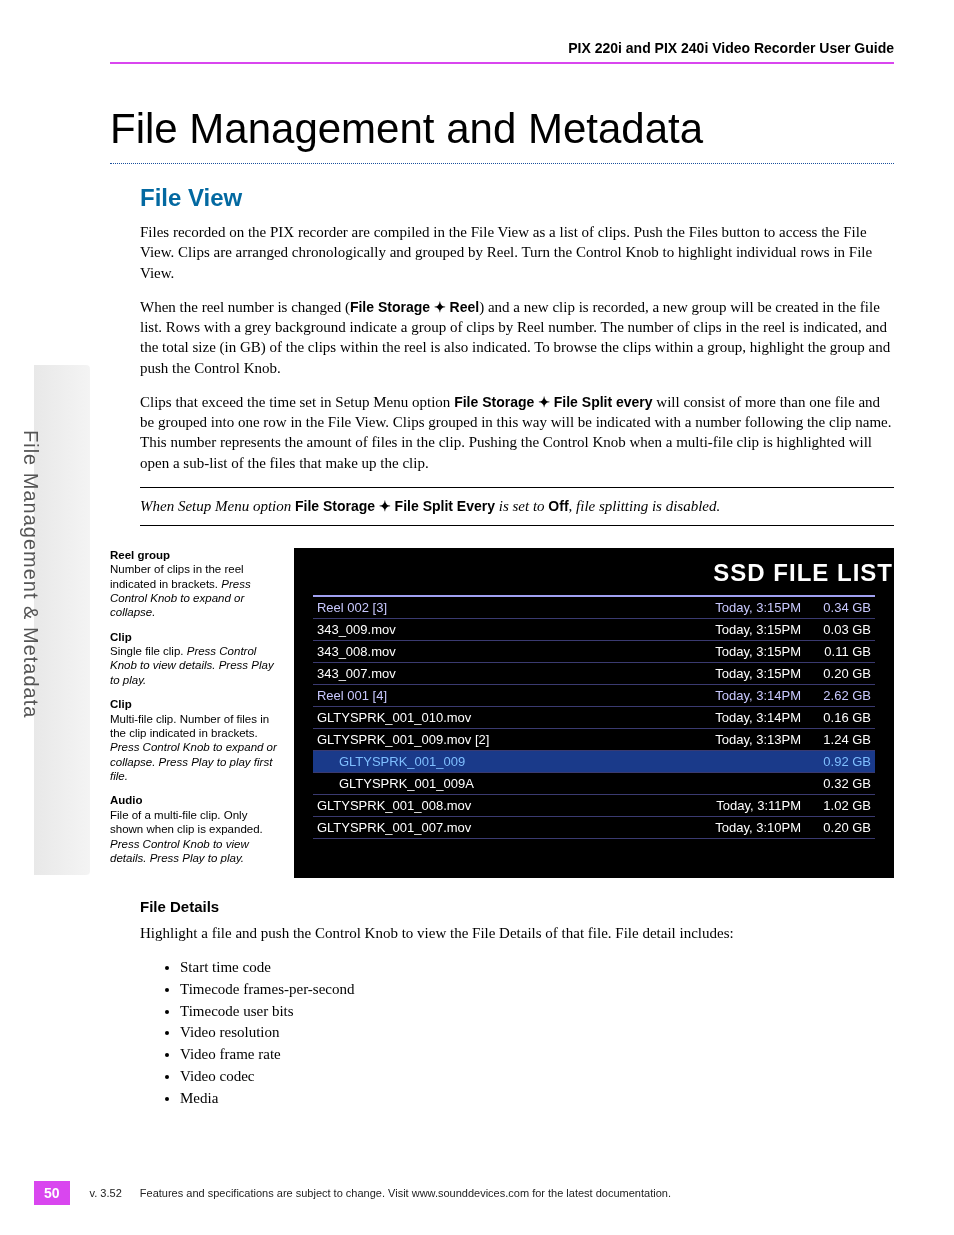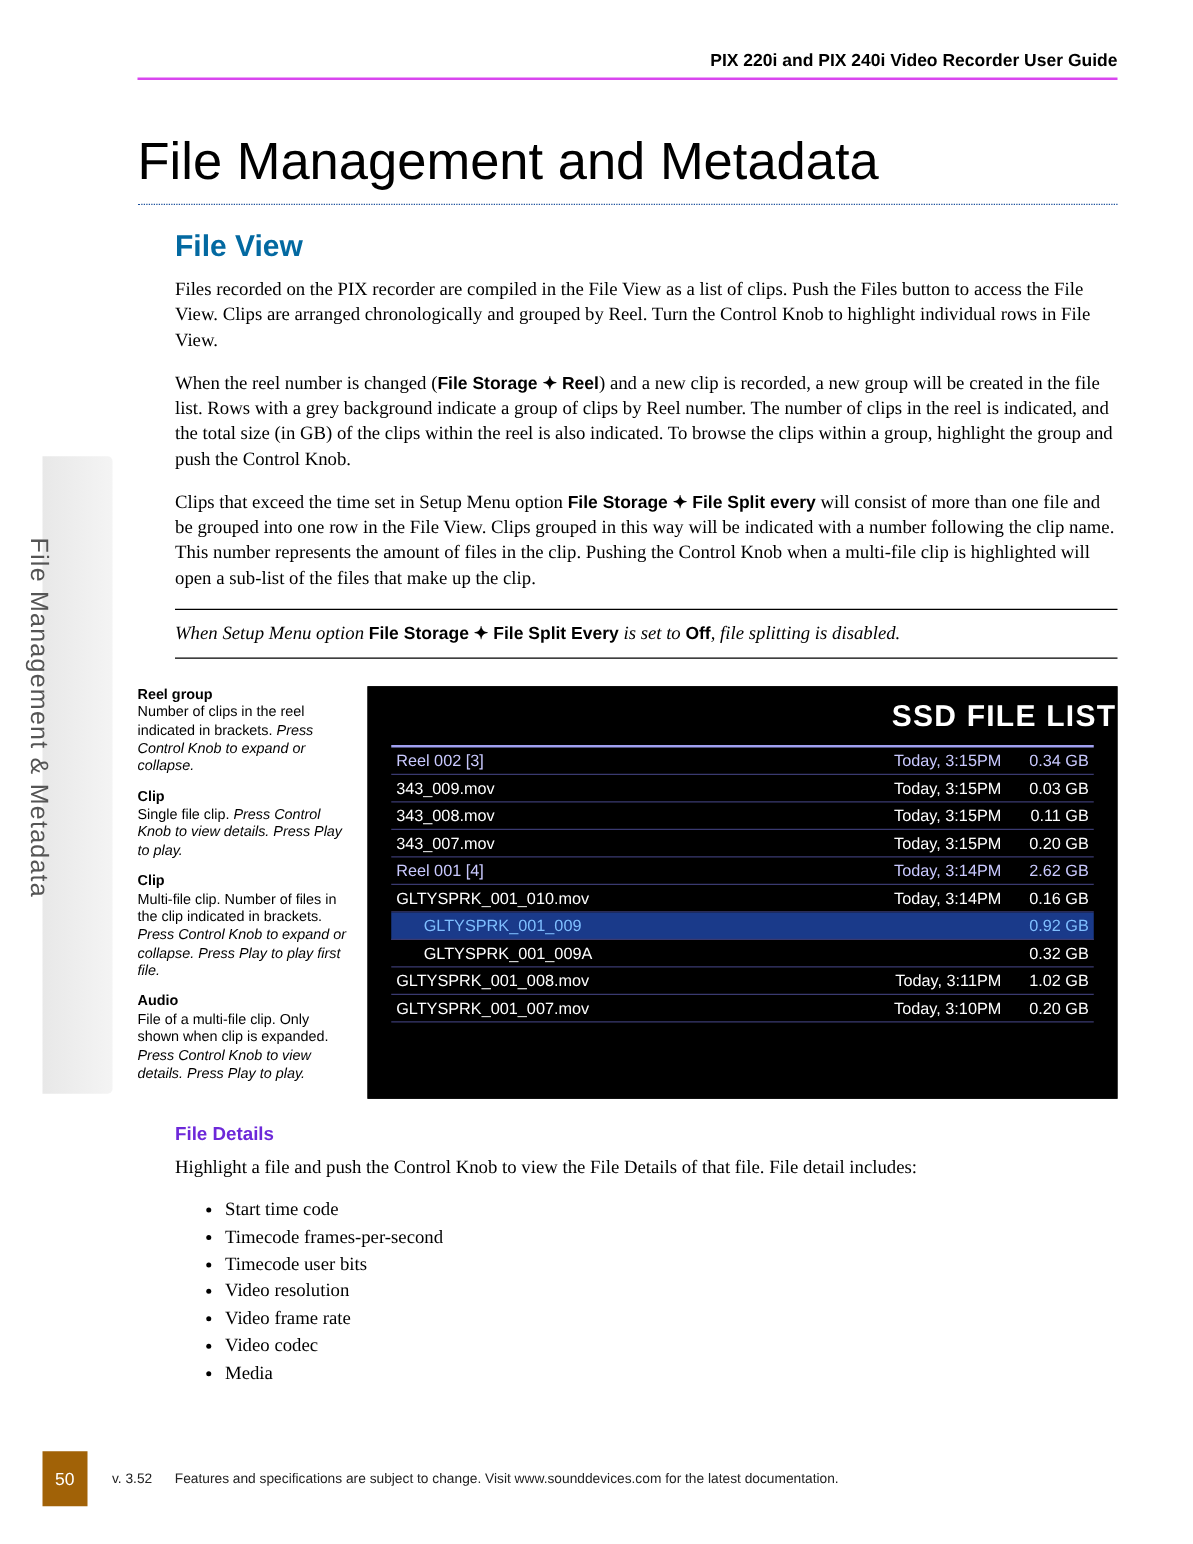--- a/index.html
+++ b/index.html
@@ -125,21 +125,21 @@
   .ssd-row.reel { color: #c9c9ff; }
   .ssd-row.sel { background: #1a3a8a; color: #7fbfff; }
   .ssd-row .name { flex: 1; white-space: nowrap; overflow: hidden; }
   .ssd-row .time { width: 120px; text-align: right; white-space: nowrap;}
   .ssd-row .size { width: 70px; text-align: right; white-space: nowrap;}
   .ssd-row.indent .name { padding-left: 22px; }
   h3.subsection {
     font-family: Arial, Helvetica, sans-serif;
     font-weight: bold;
     font-size: 15px;
-    color: #6d28d9;
+    color: #000000;
     margin-left: 30px;
     margin-bottom: 8px;
   }
   .cols {
     display: flex;
     margin-left: 30px;
   }
   .cols ul { list-style: disc; margin-left: 40px; font-size: 15px; line-height: 1.45; }
   .cols .col1 { width: 370px; }
   .footer {
@@ -147,24 +147,24 @@
     bottom: 30px;
     left: 34px;
     right: 60px;
     display: flex;
     align-items: center;
     font-family: Arial, Helvetica, sans-serif;
     font-size: 11px;
     color: #222;
   }
   .page-num {
-    background: #a16207;
+    background: #d946ef;
     color: #fff;
-    font-weight: normal;
-    padding: 14px 10px;
+    font-weight: bold;
+    padding: 4px 10px;
     font-size: 14px;
     margin-right: 20px;
   }
 </style>
 </head>
 <body>
 
 <div class="side-tab"></div>
 <div class="side-tab-text">File Management &amp; Metadata</div>
 
@@ -221,20 +221,25 @@
           </div>
           <div class="ssd-row reel">
             <span class="name">Reel 001 [4]</span>
             <span class="time">Today, 3:14PM</span>
             <span class="size">2.62 GB</span>
           </div>
           <div class="ssd-row ">
             <span class="name">GLTYSPRK_001_010.mov</span>
             <span class="time">Today, 3:14PM</span>
             <span class="size">0.16 GB</span>
+          </div>
+          <div class="ssd-row ">
+            <span class="name">GLTYSPRK_001_009.mov [2]</span>
+            <span class="time">Today, 3:13PM</span>
+            <span class="size">1.24 GB</span>
           </div>
           <div class="ssd-row sel indent">
             <span class="name">GLTYSPRK_001_009</span>
             <span class="time"></span>
             <span class="size">0.92 GB</span>
           </div>
           <div class="ssd-row indent">
             <span class="name">GLTYSPRK_001_009A</span>
             <span class="time"></span>
             <span class="size">0.32 GB</span>

